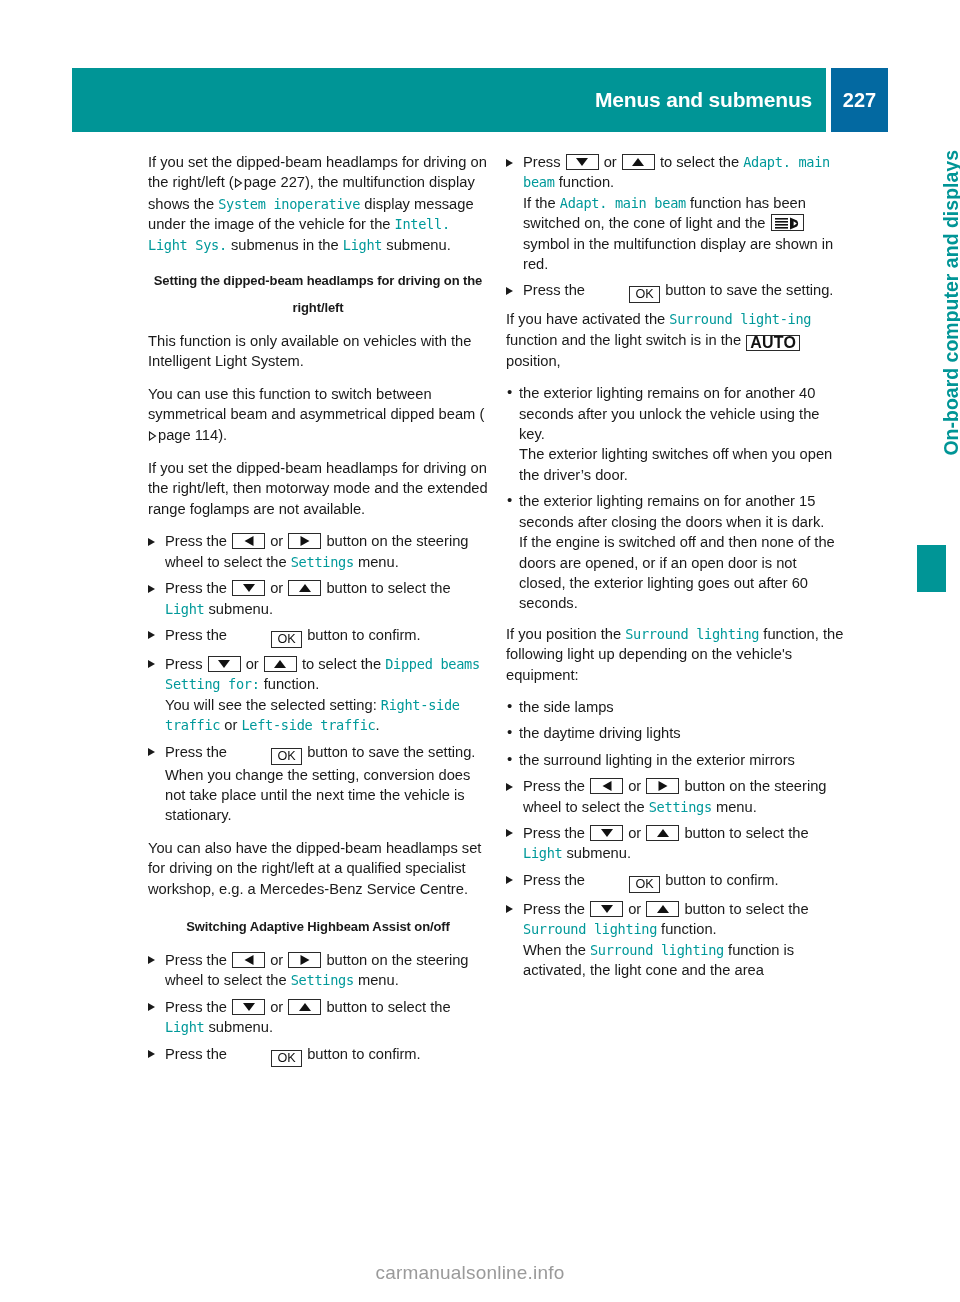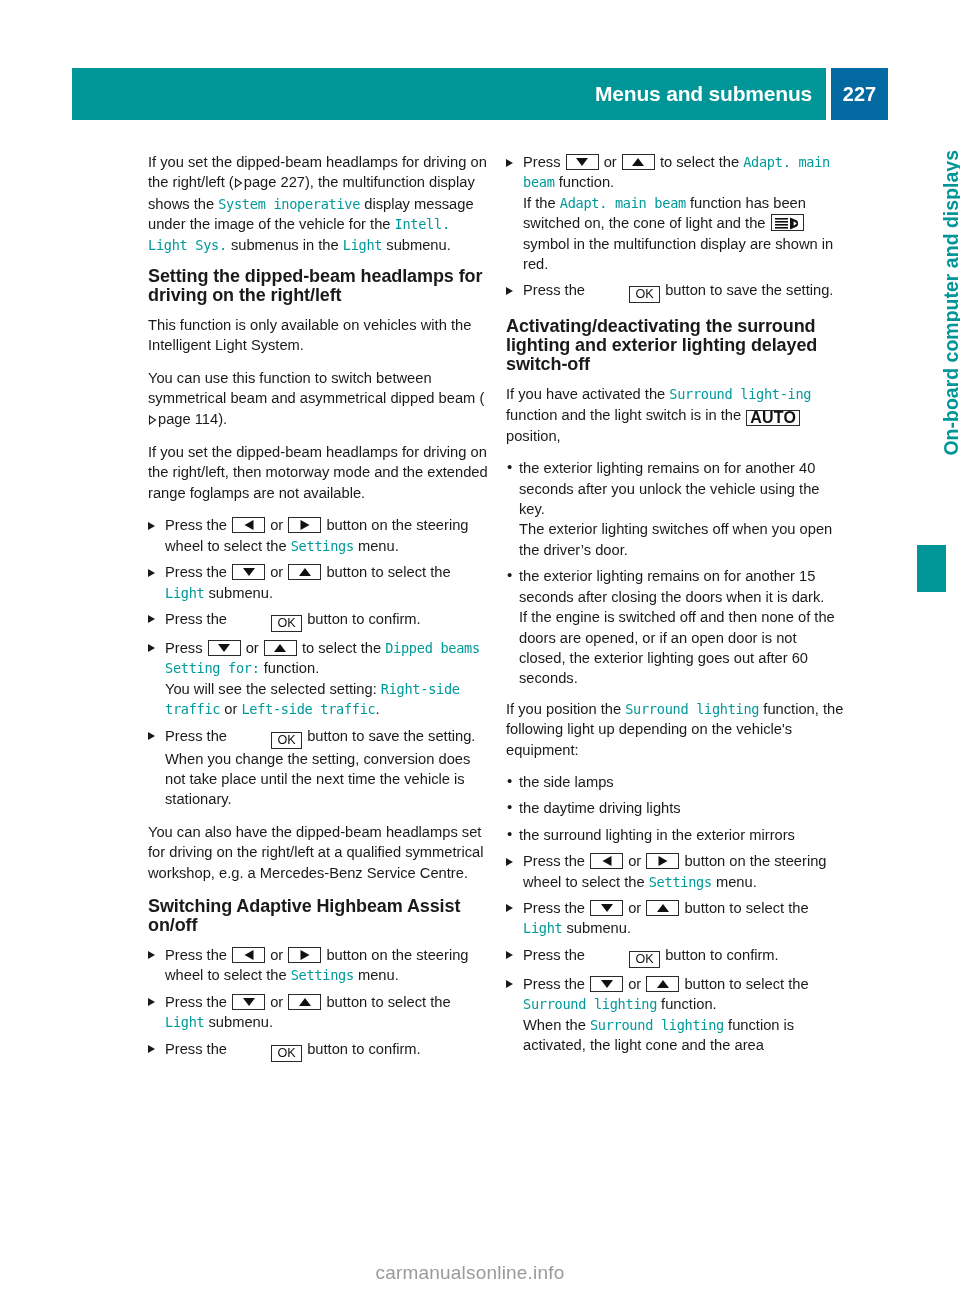--- a/index.html
+++ b/index.html
@@ -15,21 +15,21 @@
     color: #1a1a1a;
     overflow: hidden;
   }
 
   
   #header {
     position: absolute;
     left: 72px;
     top: 68px;
     width: 816px;
-    height: 52px;
+    height: 64px;
     display: flex;
     align-items: stretch;
   }
   #header-bar {
     flex: 1 1 auto;
     background: #009596;
     display: flex;
     align-items: center;
     justify-content: flex-end;
     padding-right: 14px;
@@ -76,25 +76,26 @@
   #col-right { left: 358px; }
 
   p, .step, .sub, .bullet {
     margin: 0 0 0 0;
     font-size: 14.7px;
     line-height: 20.4px;
   }
   .para { margin-bottom: 12px; }
 
   h3.sec {
-    font-size: 18px;
-    line-height: 19px;
+    font-size: 13px;
+    line-height: 27px;
     font-weight: bold;
     margin: 14px 0 10px 0;
     letter-spacing: -0.1px;
+    text-align: center;
   }
   h3.sec.first { margin-top: 12px; }
 
   
   .mono {
     font-family: "DejaVu Sans Mono", monospace;
     color: #00999a;
     font-size: 13.6px;
     letter-spacing: -0.3px;
   }
@@ -302,21 +303,21 @@
     <div class="step">
       <span>Press </span><span class="key key-arrow k-down"><i></i></span><span> or </span><span class="key key-arrow k-up"><i></i></span><span> to select the </span><span class="mono">Dipped beams Setting for:</span><span> function.</span>
       <span class="cont"><span>You will see the selected setting: </span><span class="mono">Right-side traffic</span><span> or </span><span class="mono">Left-side traffic</span><span>.</span></span>
     </div>
 
     <div class="step">
       <span>Press the </span><span class="key key-ok">OK</span><span> button to save the setting.</span>
       <span class="cont">When you change the setting, conversion does not take place until the next time the vehicle is stationary.</span>
     </div>
 
-    <p class="para" style="margin-top:12px;">You can also have the dipped-beam headlamps set for driving on the right/left at a qualified symmetrical workshop, e.g. a Mercedes-Benz Service Centre.</p>
+    <p class="para" style="margin-top:12px;">You can also have the dipped-beam headlamps set for driving on the right/left at a qualified specialist workshop, e.g. a Mercedes-Benz Service Centre.</p>
 
     <h3 class="sec">Switching Adaptive Highbeam Assist on/off</h3>
 
     <div class="step">
       <span>Press the </span><span class="key key-arrow k-left"><i></i></span><span> or </span><span class="key key-arrow k-right"><i></i></span><span> button on the steering wheel to select the </span><span class="mono">Settings</span><span> menu.</span>
     </div>
 
     <div class="step">
       <span>Press the </span><span class="key key-arrow k-down"><i></i></span><span> or </span><span class="key key-arrow k-up"><i></i></span><span> button to select the </span><span class="mono">Light</span><span> submenu.</span>
     </div>
@@ -338,21 +339,20 @@
               <rect x="0" y="10" width="13" height="1.6" fill="#111"></rect>
               <path d="M15 0.5 L15 12.5 L22 9.5 A5 5 0 0 0 22 3.5 Z" fill="#111"></path>
               <path d="M18.6 4.3 l3.2 2.2 -3.2 2.2 z" fill="#fff"></path>
             </svg></span><span> symbol in the multifunction display are shown in red.</span></span>
     </div>
 
     <div class="step">
       <span>Press the </span><span class="key key-ok">OK</span><span> button to save the setting.</span>
     </div>
 
-    <h3 class="sec">Activating/deactivating the surround lighting and exterior lighting delayed switch-off</h3>
 
     <p class="para"><span>If you have activated the </span><span class="mono">Surround light-ing</span><span> function and the light switch is in the </span><span class="key key-auto">AUTO</span><span> position,</span></p>
 
     <div class="bullet">
       <span>the exterior lighting remains on for another 40 seconds after you unlock the vehicle using the key.</span>
       <span class="cont">The exterior lighting switches off when you open the driver’s door.</span>
     </div>
 
     <div class="bullet">
       <span>the exterior lighting remains on for another 15 seconds after closing the doors when it is dark.</span>

